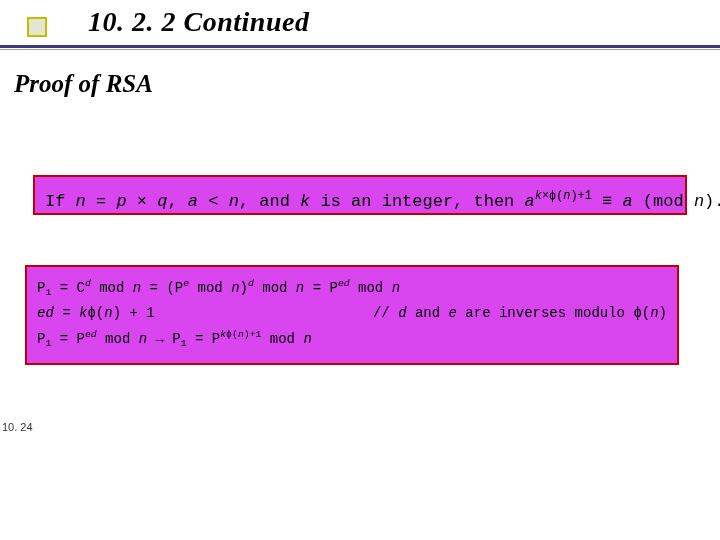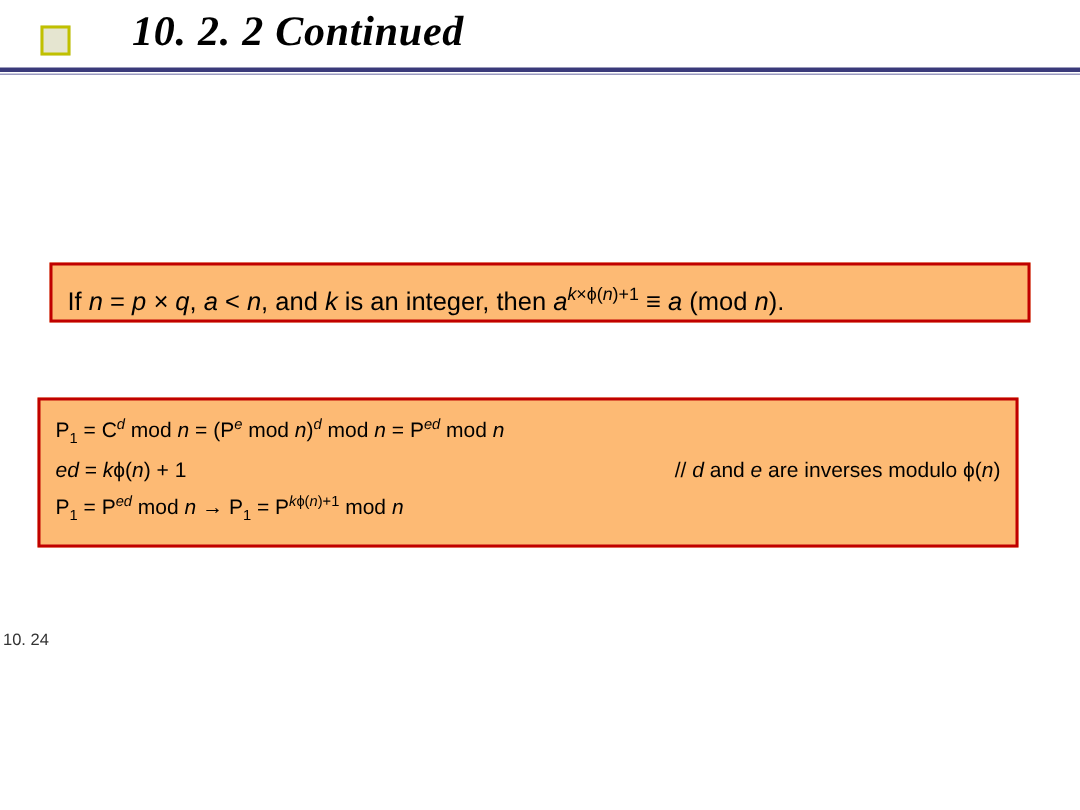--- a/index.html
+++ b/index.html
@@ -55,25 +55,25 @@
   .subheading {
     position: absolute;
     left: 14px;
     top: 70px;
     font-size: 25px;
     font-style: italic;
     font-weight: bold;
   }
   .box {
     position: absolute;
-    background: #fdba74;
+    background: #d946ef;
     border: 2px solid #C00000;
     box-sizing: border-box;
     padding: 6px 10px;
-    font-family: Liberation Sans, sans-serif;
+    font-family: Liberation Mono, monospace;
   }
   .box1 {
     left: 33px;
     top: 175px;
     width: 654px;
     height: 40px;
     font-size: 17px;
     line-height: 26px;
     white-space: nowrap;
   }
@@ -105,20 +105,21 @@
 </style>
 </head>
 <body>
 
 <div class="slide">
   <div class="bullet-square"></div>
   <div class="heading">10. 2. 2  Continued</div>
   <div class="underline-thick"></div>
   <div class="underline-thin"></div>
 
+  <div class="subheading">Proof of RSA</div>
 
   <div class="box box1">
     <span>If </span><span class="i">n</span><span> = </span><span class="i">p × q</span><span>, </span><span class="i">a</span><span> &lt; </span><span class="i">n</span><span>, and </span><span class="i">k</span><span> is an integer, then </span><span class="i">a</span><sup><span class="i">k</span><span>×ϕ(</span><span class="i">n</span><span>)+1</span></sup><span> ≡ </span><span class="i">a</span><span> (mod </span><span class="i">n</span><span>).</span>
   </div>
 
   <div class="box box2">
     <div class="row">
       <span>
         <span>P</span><sub>1</sub><span> = C</span><sup class="i">d</sup><span> mod </span><span class="i">n</span><span> = (P</span><sup class="i">e</sup><span> mod </span><span class="i">n</span><span>)</span><sup class="i">d</sup><span> mod </span><span class="i">n</span><span> = P</span><sup class="i">ed</sup><span> mod </span><span class="i">n</span>
       </span>

